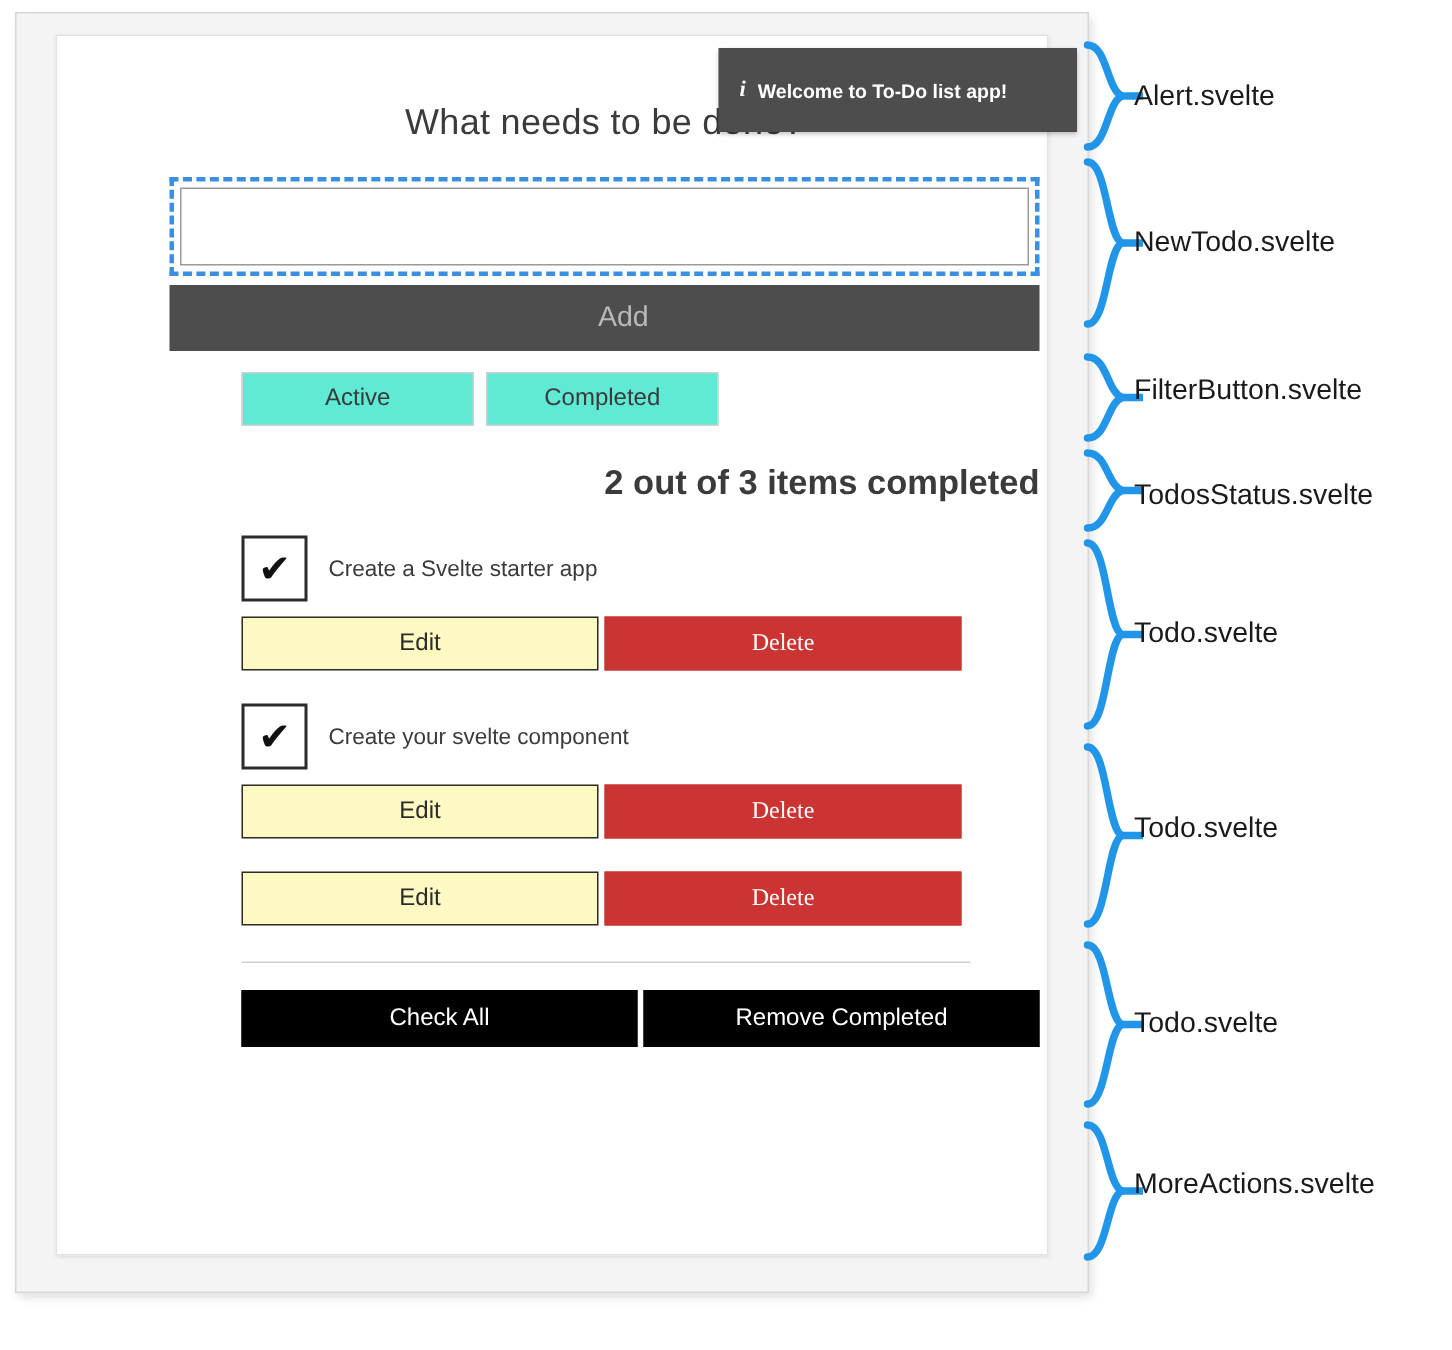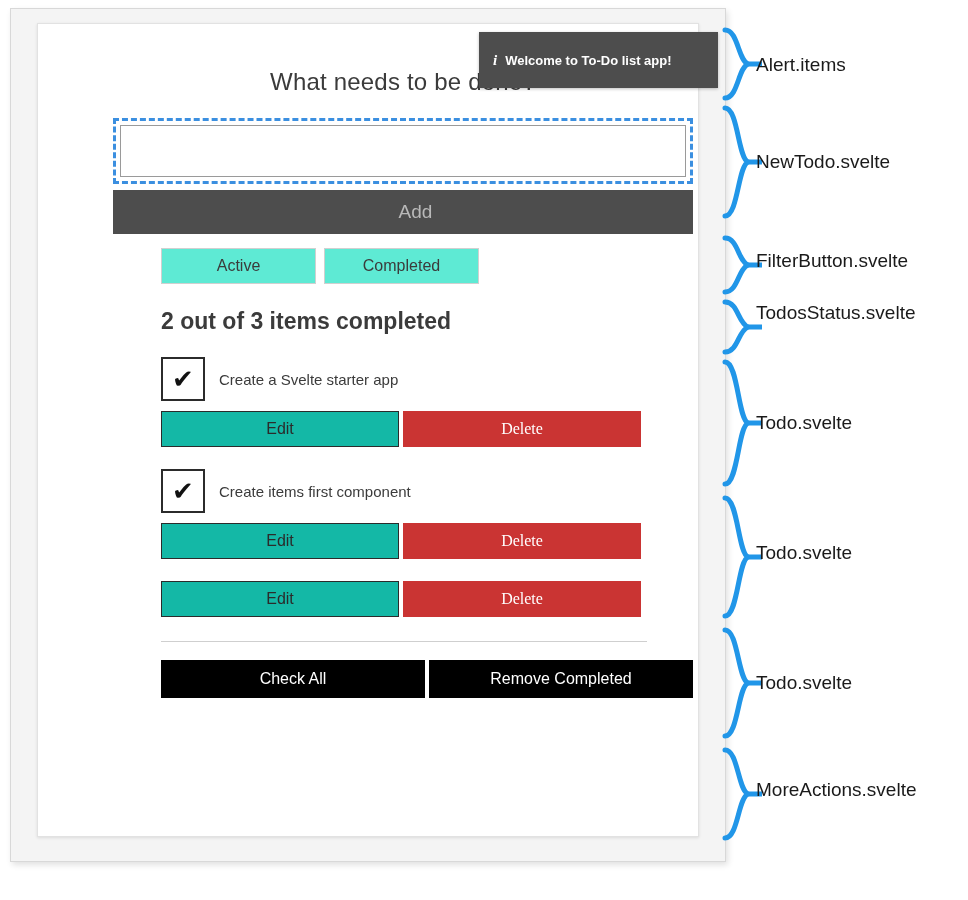--- a/index.html
+++ b/index.html
@@ -115,20 +115,21 @@
     border-color: #000000;
   }
   .filter-btn.selected span { text-decoration: underline; font-weight: bold; }
 
   .status {
     margin-top: 24px;
     padding-left: 48px;
     font-size: 23px;
     font-weight: bold;
     color: #3b3b3b;
+    text-align: right;
   }
 
   .todo-list { margin-top: 22px; padding-left: 48px; }
   .todo-item { margin-bottom: 22px; }
   .todo-row {
     display: flex;
     align-items: center;
     gap: 14px;
     margin-bottom: 10px;
   }
@@ -152,21 +153,21 @@
     line-height: 1;
   }
   .todo-label {
     font-size: 15px;
     color: #3b3b3b;
   }
   .todo-actions { display: flex; gap: 4px; }
   .edit-btn {
     width: 238px;
     height: 36px;
-    background: #14b8a6;
+    background: #fef9c3;
     border: 1px solid #2b2b2b;
     font-size: 16px;
     color: #2b2b2b;
     font-family: inherit;
     cursor: pointer;
   }
   .delete-btn {
     width: 238px;
     height: 36px;
     background: #ca3433;
@@ -282,21 +283,21 @@
               <button class="edit-btn">Edit</button>
               <button class="delete-btn">Delete</button>
             </div>
           </div>
 
           <div class="todo-item">
             <div class="todo-row">
               <div class="checkbox">
                 <span class="tick">✔</span>
               </div>
-              <div class="todo-label">Create items first component</div>
+              <div class="todo-label">Create your svelte component</div>
             </div>
             <div class="todo-actions">
               <button class="edit-btn">Edit</button>
               <button class="delete-btn">Delete</button>
             </div>
           </div>
 
           <div class="todo-item">
             <div class="todo-actions">
               <button class="edit-btn">Edit</button>
@@ -319,39 +320,39 @@
 
   <div class="alert">
     <span class="info-icon">i</span>
     <span class="alert-text">Welcome to To-Do list app!</span>
   </div>
 
   <svg class="brace" style="left:722px; top:26px;" width="40" height="76">
     <path d="M3 4 C16 4 16 34 26 38 C16 42 16 72 3 72" fill="none" stroke="#2196e8" stroke-width="5" stroke-linecap="round"></path>
     <path d="M26 38 L40 38" stroke="#2196e8" stroke-width="5" stroke-linecap="round"></path>
   </svg>
-  <div class="ann-label" style="left:756px; top:54px;">Alert.items</div>
+  <div class="ann-label" style="left:756px; top:54px;">Alert.svelte</div>
 
   <svg class="brace" style="left:722px; top:104px;" width="40" height="116">
     <path d="M3 4 C16 4 16 54 26 58 C16 62 16 112 3 112" fill="none" stroke="#2196e8" stroke-width="5" stroke-linecap="round"></path>
     <path d="M26 58 L40 58" stroke="#2196e8" stroke-width="5" stroke-linecap="round"></path>
   </svg>
   <div class="ann-label" style="left:756px; top:151px;">NewTodo.svelte</div>
 
   <svg class="brace" style="left:722px; top:234px;" width="40" height="62">
     <path d="M3 4 C16 4 16 27 26 31 C16 35 16 58 3 58" fill="none" stroke="#2196e8" stroke-width="5" stroke-linecap="round"></path>
     <path d="M26 31 L40 31" stroke="#2196e8" stroke-width="5" stroke-linecap="round"></path>
   </svg>
   <div class="ann-label" style="left:756px; top:250px;">FilterButton.svelte</div>
 
   <svg class="brace" style="left:722px; top:298px;" width="40" height="58">
     <path d="M3 4 C16 4 16 25 26 29 C16 33 16 54 3 54" fill="none" stroke="#2196e8" stroke-width="5" stroke-linecap="round"></path>
     <path d="M26 29 L40 29" stroke="#2196e8" stroke-width="5" stroke-linecap="round"></path>
   </svg>
-  <div class="ann-label" style="left:756px; top:302px;">TodosStatus.svelte</div>
+  <div class="ann-label" style="left:756px; top:320px;">TodosStatus.svelte</div>
 
   <svg class="brace" style="left:722px; top:358px;" width="40" height="130">
     <path d="M3 4 C16 4 16 61 26 65 C16 69 16 126 3 126" fill="none" stroke="#2196e8" stroke-width="5" stroke-linecap="round"></path>
     <path d="M26 65 L40 65" stroke="#2196e8" stroke-width="5" stroke-linecap="round"></path>
   </svg>
   <div class="ann-label" style="left:756px; top:412px;">Todo.svelte</div>
 
   <svg class="brace" style="left:722px; top:494px;" width="40" height="126">
     <path d="M3 4 C16 4 16 59 26 63 C16 67 16 122 3 122" fill="none" stroke="#2196e8" stroke-width="5" stroke-linecap="round"></path>
     <path d="M26 63 L40 63" stroke="#2196e8" stroke-width="5" stroke-linecap="round"></path>

